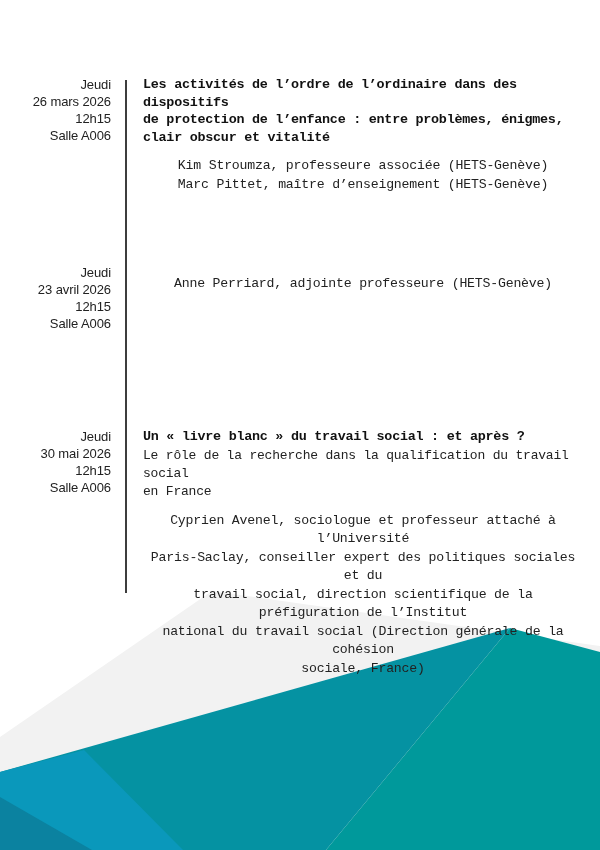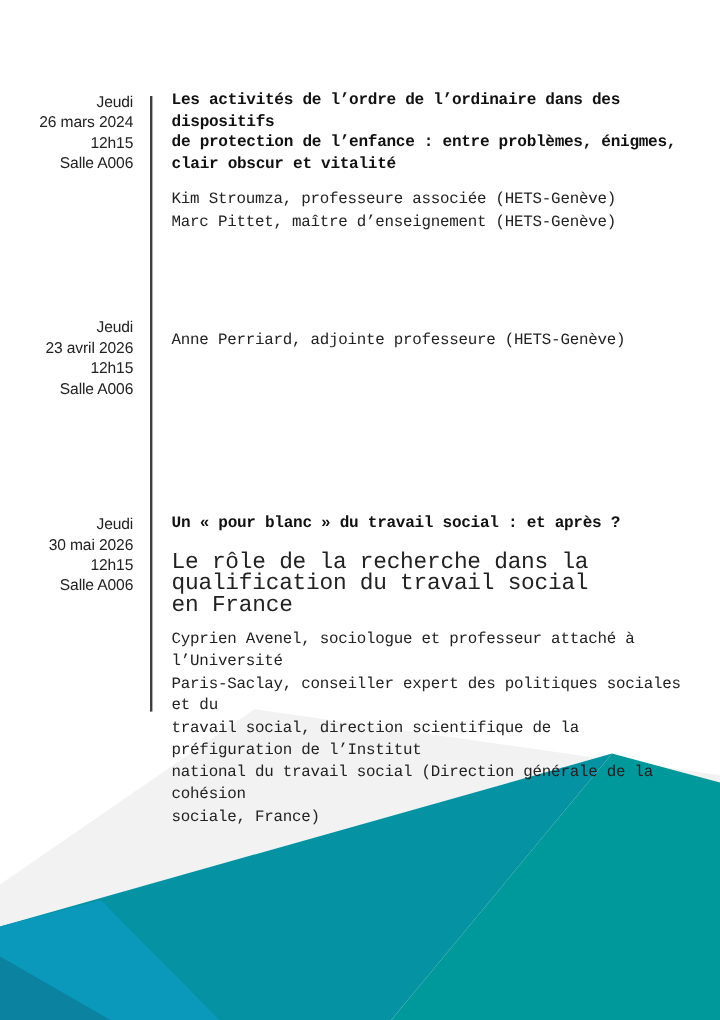--- a/index.html
+++ b/index.html
@@ -50,53 +50,54 @@
   }
   .event-title {
     font-weight: bold;
     font-size: 13.4px;
     line-height: 17.5px;
     color: #111111;
     letter-spacing: -0.25px;
     white-space: pre-line;
   }
   .event-subtitle {
-    font-size: 19px;
+    font-size: 13px;
     line-height: 18px;
     color: #222222;
     letter-spacing: -0.2px;
     white-space: pre-line;
-    margin-top: 13px;
+    margin-top: 1px;
   }
   .speakers { margin-top: 11px; }
   .speaker-line {
     font-size: 13.2px;
     line-height: 18.5px;
     color: #222222;
     letter-spacing: -0.2px;
     white-space: pre-line;
+    text-align: center;
   }
 </style>
 </head>
 <body>
 
 <svg class="decor-svg" viewBox="0 0 600 850" xmlns="http://www.w3.org/2000/svg">
   <polygon points="212,591 0,737 0,850 600,850 600,646" fill="#f2f2f2"></polygon>
   <polygon points="510,628 0,772 0,850 326,850" fill="#0592a2"></polygon>
   <polygon points="510,628 326,850 600,850 600,652" fill="#00999b"></polygon>
   <polygon points="84,750 0,772 0,850 183,850" fill="#0a98bb"></polygon>
   <polygon points="0,797 0,850 92,850" fill="#0b82a0"></polygon>
 </svg>
 
 <div class="vertical-rule"></div>
 
 <div class="event event-1">
   <div class="date-col">
     <div>Jeudi</div>
-    <div>26 mars 2024</div>
+    <div>26 mars 2026</div>
     <div>12h15</div>
     <div>Salle A006</div>
   </div>
   <div class="content-col">
     <div class="event-title">Les activités de l’ordre de l’ordinaire dans des dispositifs
 de protection de l’enfance : entre problèmes, énigmes,
 clair obscur et vitalité</div>
     <div class="speakers">
       <div class="speaker-line">Kim Stroumza, professeure associée (HETS-Genève)</div>
       <div class="speaker-line">Marc Pittet, maître d’enseignement (HETS-Genève)</div>
@@ -119,21 +120,21 @@
 </div>
 
 <div class="event event-3">
   <div class="date-col">
     <div>Jeudi</div>
     <div>30 mai 2026</div>
     <div>12h15</div>
     <div>Salle A006</div>
   </div>
   <div class="content-col">
-    <div class="event-title">Un « pour blanc » du travail social : et après ?</div>
+    <div class="event-title">Un « livre blanc » du travail social : et après ?</div>
     <div class="event-subtitle">Le rôle de la recherche dans la qualification du travail social
 en France</div>
     <div class="speakers">
       <div class="speaker-line">Cyprien Avenel, sociologue et professeur attaché à l’Université
 Paris-Saclay, conseiller expert des politiques sociales et du
 travail social, direction scientifique de la préfiguration de l’Institut
 national du travail social (Direction générale de la cohésion
 sociale, France)</div>
     </div>
   </div>

